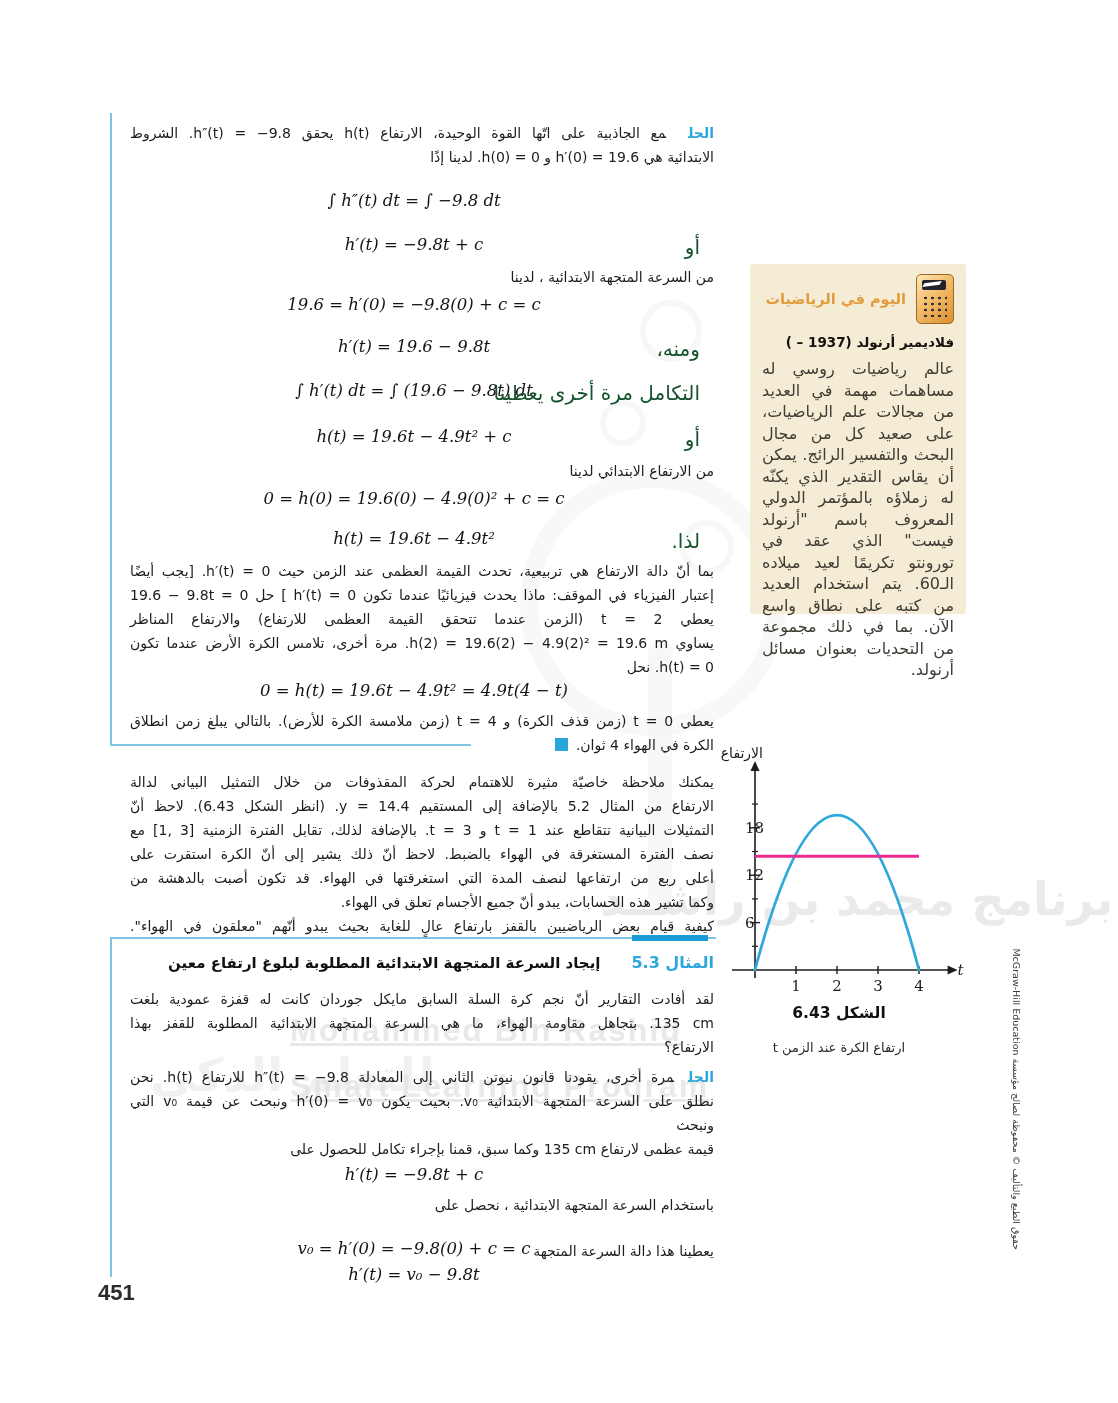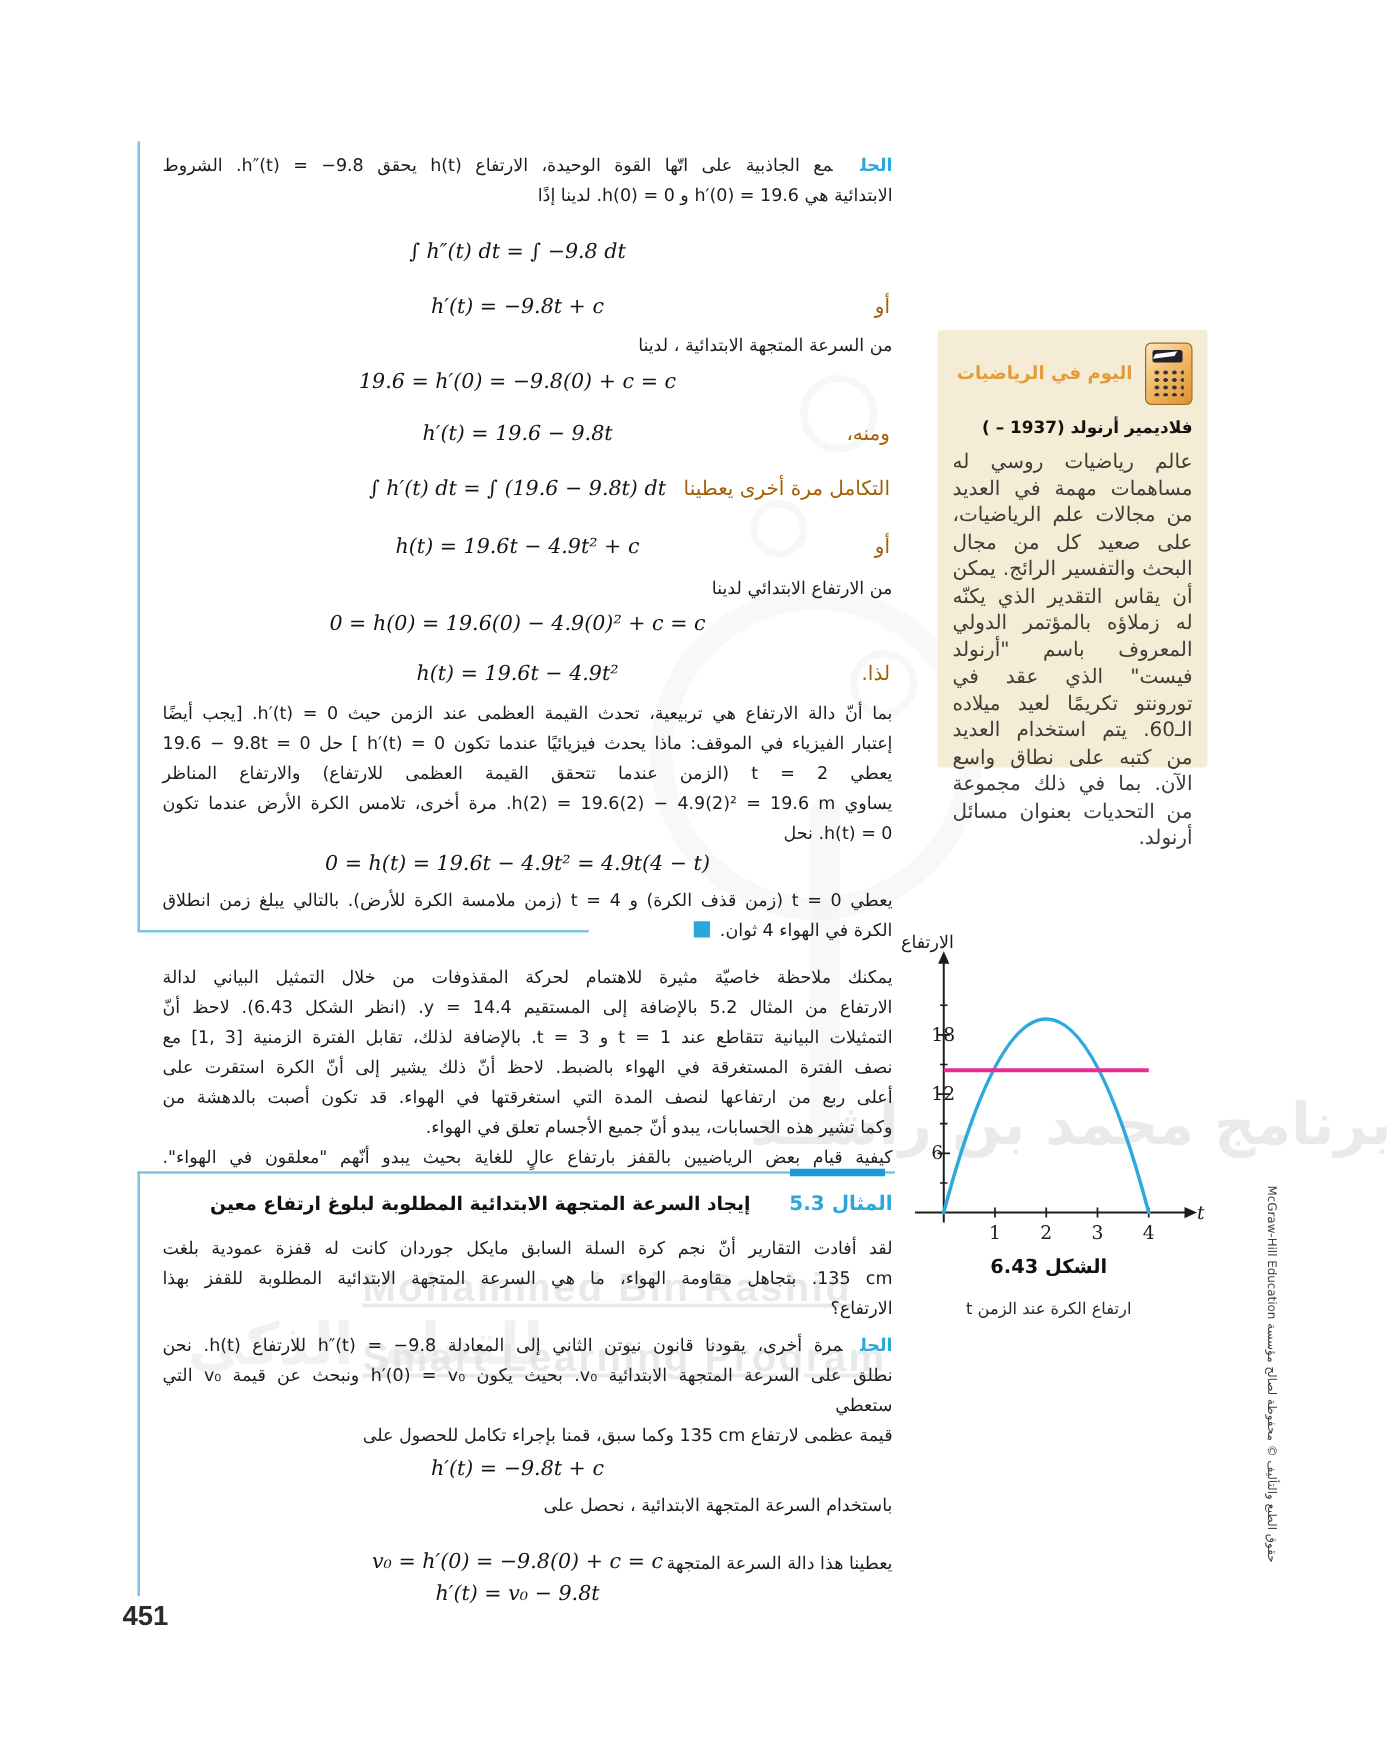--- a/index.html
+++ b/index.html
@@ -14,22 +14,22 @@
   .tree-trunk{width:24px;height:270px;background:#f1f1f1;border-radius:10px;}
   .doodle{border:6px solid #f0f0f0;border-radius:50%;}
   
   .tline{height:24px;line-height:24px;font-size:14px;text-align:justify;text-align-last:justify;}
   .tline.last{text-align-last:right;}
   .para{position:absolute;}
   .blue-label{color:#2ba7dc;font-weight:bold;margin-left:22px;}
   .blue-label-inline{color:#2ba7dc;font-weight:bold;margin-left:14px;}
   .eq-row{position:absolute;width:100%;text-align:center;direction:ltr;}
   .eq{font-family:"DejaVu Serif","DejaVu Sans",serif;font-style:italic;font-size:16.5px;color:#141414;}
-  .eq-side{position:absolute;right:4px;top:0;direction:rtl;font-size:16px;font-style:normal;
-           font-family:"DejaVu Sans",sans-serif;color:#a16207;}
+  .eq-side{position:absolute;right:16px;top:0;direction:rtl;font-size:20px;font-style:normal;
+           font-family:"DejaVu Sans",sans-serif;color:#14532d;}
   
   #solution1{position:absolute;left:110px;top:113px;width:604px;height:632px;
              border-left:2px solid #7cc5e2;}
   #sol1-bottomline{position:absolute;left:110px;top:744px;width:361px;height:2px;background:#7cc5e2;}
   .endsq{display:inline-block;width:13px;height:13px;background:#2aa7da;margin-right:8px;vertical-align:-1px;}
   
   #sidebar{position:absolute;left:750px;top:264px;width:216px;height:350px;background:#f4ecd4;
            border-radius:3px;padding:10px 12px;box-sizing:border-box;}
   #sidebar-header{display:flex;align-items:center;gap:10px;}
   #sidebar-title{color:#e39b3c;font-weight:bold;font-size:14.5px;}
@@ -207,21 +207,21 @@
 
     <div class="para" style="top:48px;right:2px;width:584px;">
       <div class="tline">لقد أفادت التقارير أنّ نجم كرة السلة السابق مايكل جوردان كانت له قفزة عمودية بلغت</div>
       <div class="tline">⁦135 cm⁩. بتجاهل مقاومة الهواء، ما هي السرعة المتجهة الابتدائية  المطلوبة للقفز بهذا</div>
       <div class="tline last">الارتفاع؟</div>
     </div>
 
     <div class="para" style="top:126px;right:2px;width:584px;">
       <div class="tline"><span class="blue-label-inline">الحل</span><span>مرة أخرى، يقودنا قانون نيوتن الثاني إلى المعادلة ⁦h″(t) = −9.8⁩ للارتفاع ⁦h(t)⁩. نحن</span></div>
       <div class="tline">نطلق على السرعة المتجهة الابتدائية ⁦v₀⁩. بحيث يكون ⁦h′(0) = v₀⁩ ونبحث عن قيمة ⁦v₀⁩ التي</div>
-      <div class="tline last">ستعطي</div>
+      <div class="tline last">ونبحث</div>
       <div class="tline last">قيمة عظمى لارتفاع ⁦135 cm⁩ وكما سبق، قمنا بإجراء تكامل للحصول على</div>
     </div>
 
     <div class="eq-row" style="top:226px;">
       <span class="eq">h′(t) = −9.8t + c</span>
     </div>
     <div class="para tline last" style="top:254px;right:2px;width:584px;">باستخدام السرعة المتجهة الابتدائية ، نحصل على</div>
     <div class="eq-row" style="top:300px;">
       <span class="eq">v₀ = h′(0) = −9.8(0) + c = c</span>
     </div>

